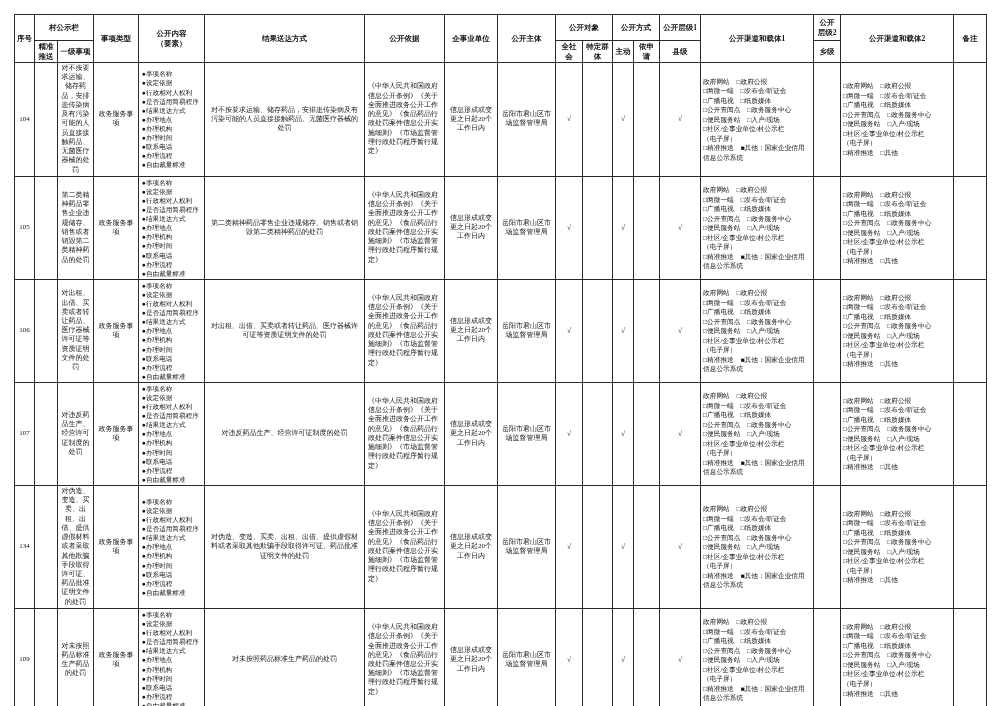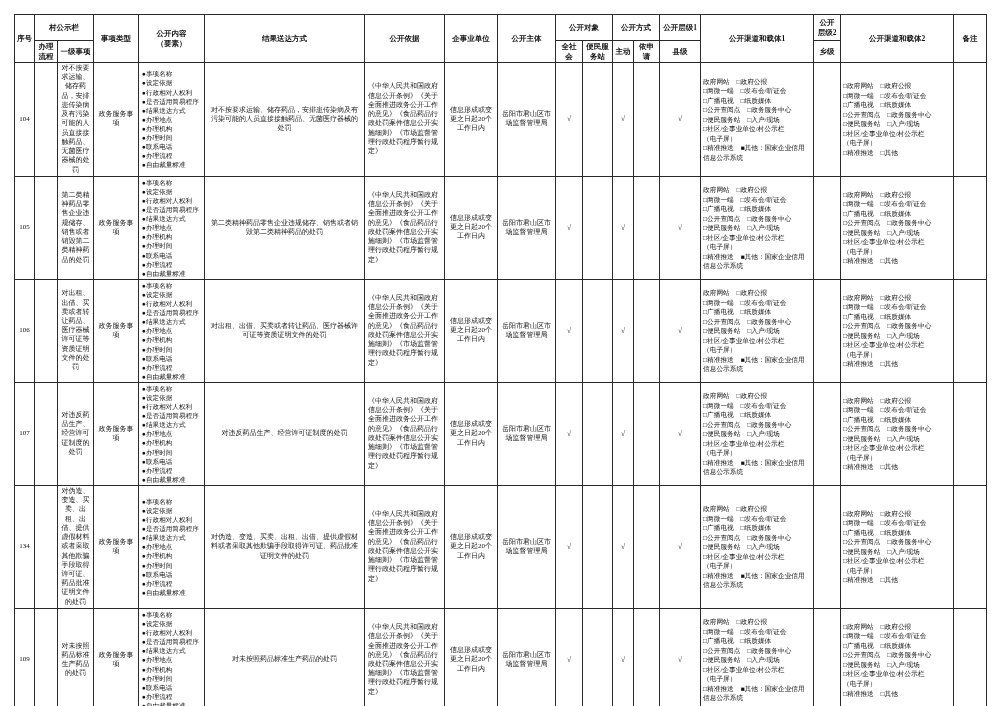--- a/index.html
+++ b/index.html
@@ -54,24 +54,24 @@
       <th rowspan="2">公开主体</th>
       <th colspan="2">公开对象</th>
       <th colspan="2">公开方式</th>
       <th>公开层级1</th>
       <th rowspan="2">公开渠道和载体1</th>
       <th>公开层级2</th>
       <th rowspan="2">公开渠道和载体2</th>
       <th rowspan="2">备注</th>
     </tr>
     <tr style="height:22px">
-      <th>办理流程</th>
+      <th>精准推送</th>
       <th>一级事项</th>
       <th>全社会</th>
-      <th>便民服务站</th>
+      <th>特定群体</th>
       <th>主动</th>
       <th>依申请</th>
       <th>县级</th>
       <th>乡级</th>
     </tr>
   </thead>
   <tbody>
     <tr style="height:108px">
       <td>104</td>
       <td></td>

